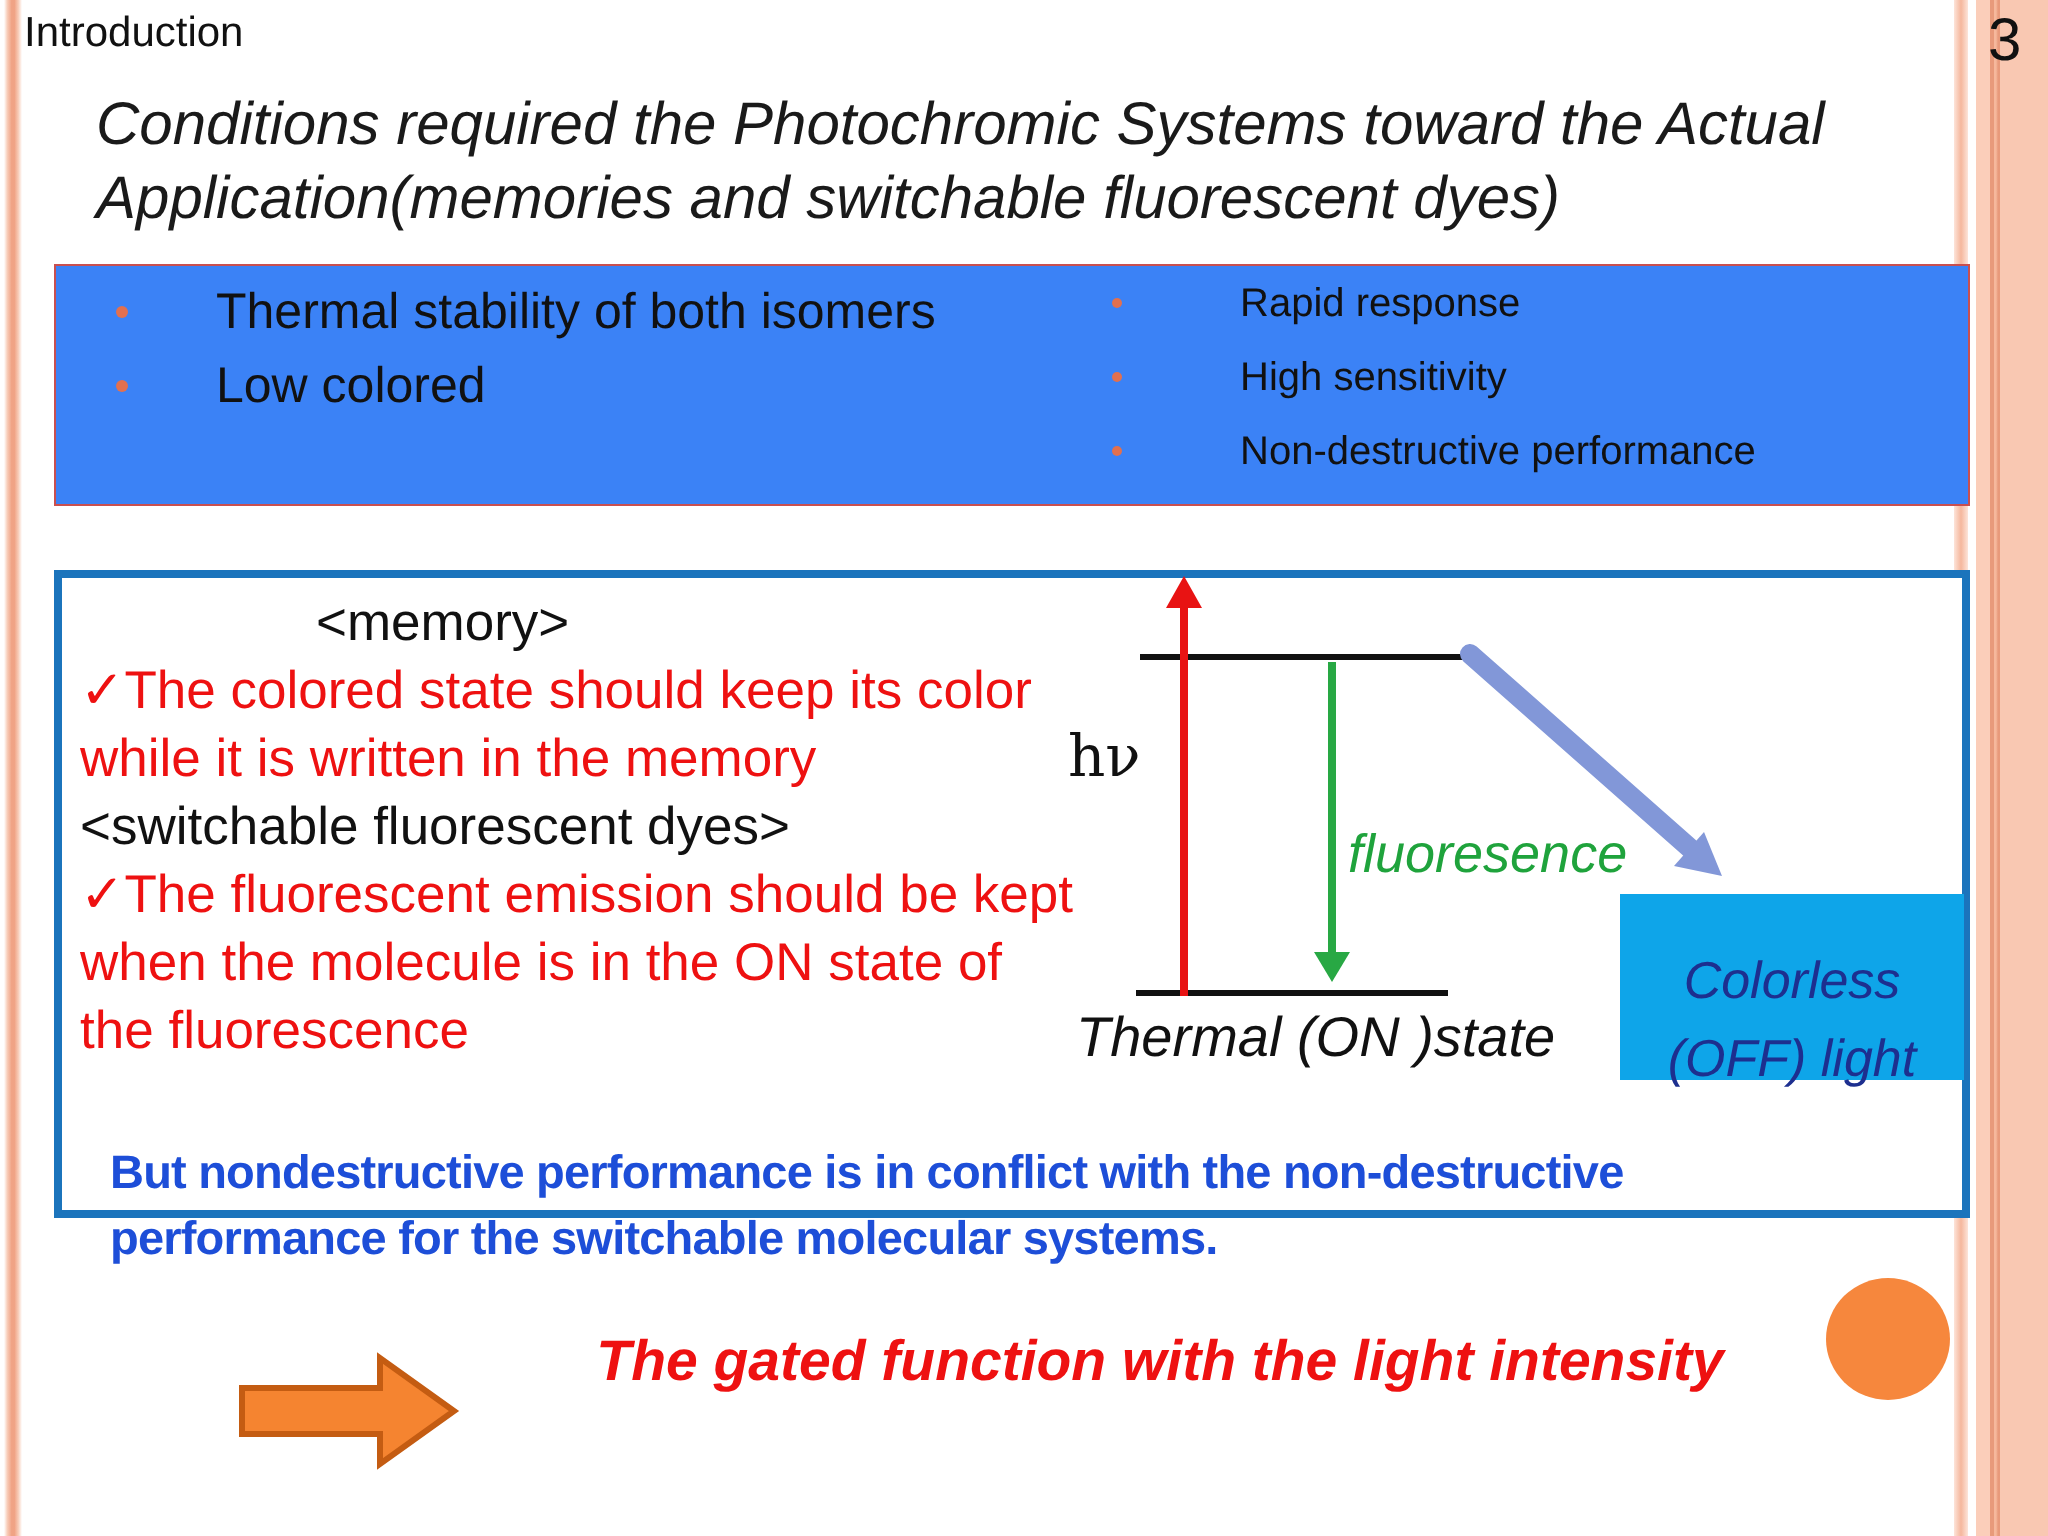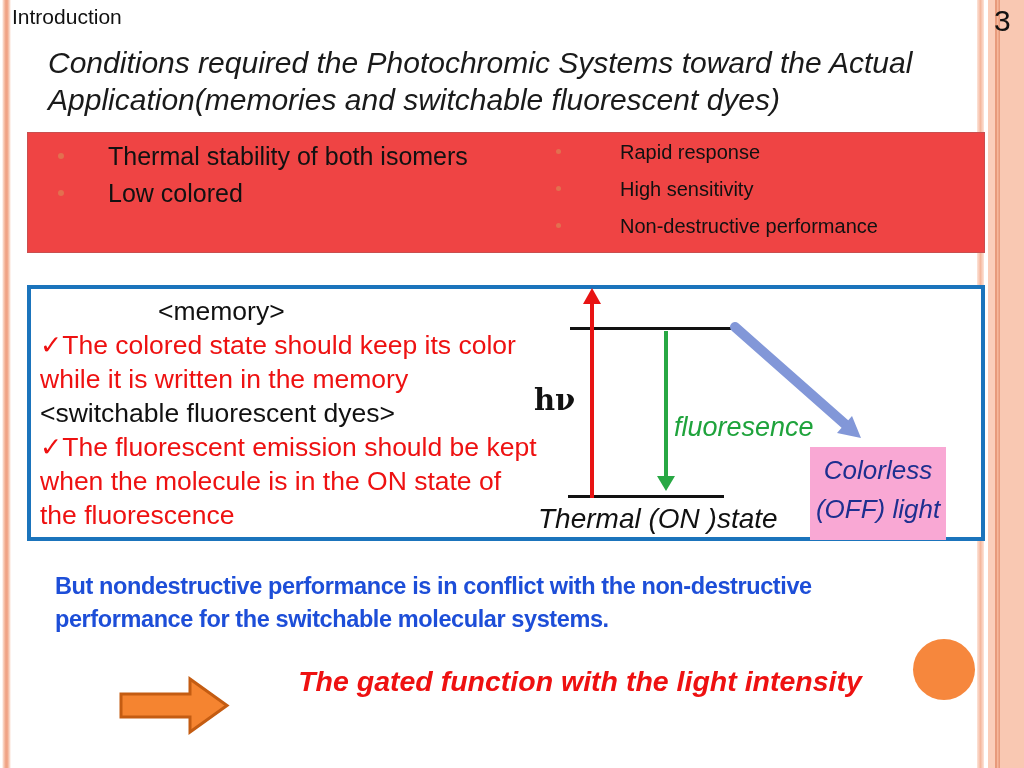--- a/index.html
+++ b/index.html
@@ -31,37 +31,37 @@
     position:absolute; left:994px; top:4px; font-size:30px; color:#111; z-index:3;
   }
   .section-label { position:absolute; left:12px; top:5px; font-size:21px; }
   .slide-title {
     position:absolute; left:48px; top:44px; width:935px;
     font-size:30px; font-style:italic; line-height:37px; color:#1a1a1a;
   }
   
   .req-box {
     position:absolute; left:27px; top:132px; width:958px; height:121px;
-    border:1px solid #c94f4f; background:#ef4444;
+    border:1px solid #c94f4f; background:#3b82f6;
   }
   .req-col { position:absolute; top:7px; }
   .req-col.left  { left:30px; }
   .req-col.right { left:528px; top:5px; }
   .req-row { display:flex; align-items:flex-start; height:37px; }
   .req-dot {
     width:6px; height:6px; border-radius:50%; background:#e2704f;
     margin-top:13px; flex:0 0 auto;
   }
   .req-col.left  .req-dot { margin-right:44px; }
   .req-col.right .req-dot { width:5px; height:5px; margin-top:11px; margin-right:59px; }
   .req-col.left  .req-text { font-size:25px; line-height:32px; }
   .req-col.right .req-text { font-size:20px; line-height:28px; }
   
   .memory-box {
-    position:absolute; left:27px; top:285px; width:958px; height:256px;
+    position:absolute; left:27px; top:285px; width:958px; height:324px;
     border:4px solid #1b74bc; background:#fff;
   }
   .memory-text {
     position:absolute; left:9px; top:5px; width:504px;
     font-size:26.5px; line-height:34px;
   }
   .memory-text p { margin:0; }
   .t-black { color:#111; }
   .t-red   { color:#ee1111; }
   .indented { padding-left:118px; }
@@ -72,34 +72,34 @@
   .arrow-red-line  { position:absolute; left:590px; top:302px; width:4px; height:196px; background:#e81313; }
   .arrow-red-head  { position:absolute; left:583px; top:288px; width:0; height:0;
                      border-left:9px solid transparent; border-right:9px solid transparent;
                      border-bottom:16px solid #e81313; }
   .arrow-green-line{ position:absolute; left:664px; top:331px; width:4px; height:146px; background:#28a844; }
   .arrow-green-head{ position:absolute; left:657px; top:476px; width:0; height:0;
                      border-left:9px solid transparent; border-right:9px solid transparent;
                      border-top:15px solid #28a844; }
   .arrow-blue-svg  { position:absolute; left:728px; top:320px; }
   .hv-label {
-    position:absolute; left:534px; top:383px;
-    font-family:"DejaVu Serif", serif; font-weight:bold; font-size:29px; color:#111;text-align:center;
+    position:absolute; left:534px; top:361px;
+    font-family:"DejaVu Serif", serif; font-weight:normal; font-size:29px; color:#111;text-align:center;
   }
   .fluor-label {
     position:absolute; left:674px; top:412px;
     font-size:27px; font-style:italic; color:#1fa33c;
   }
   .colored-label {
     position:absolute; left:538px; top:503px;
     font-size:28px; font-style:italic; color:#111;
   }
   .colorless-box {
-    position:absolute; left:810px; top:447px; width:136px; height:93px;
-    background:#f9a8d4; text-align:center; padding-top:4px;
+    position:absolute; left:810px; top:447px; width:172px; height:93px;
+    background:#0ea5e9; text-align:center; padding-top:24px;
   }
   .colorless-box div {
     font-size:26px; font-style:italic; color:#1d2f8f; line-height:39px;
   }
   
   .conflict {
     position:absolute; left:55px; top:570px; width:900px;
     font-size:23.5px; font-weight:bold; line-height:33px; color:#1d4ed8;
     letter-spacing:-0.4px;
   }

